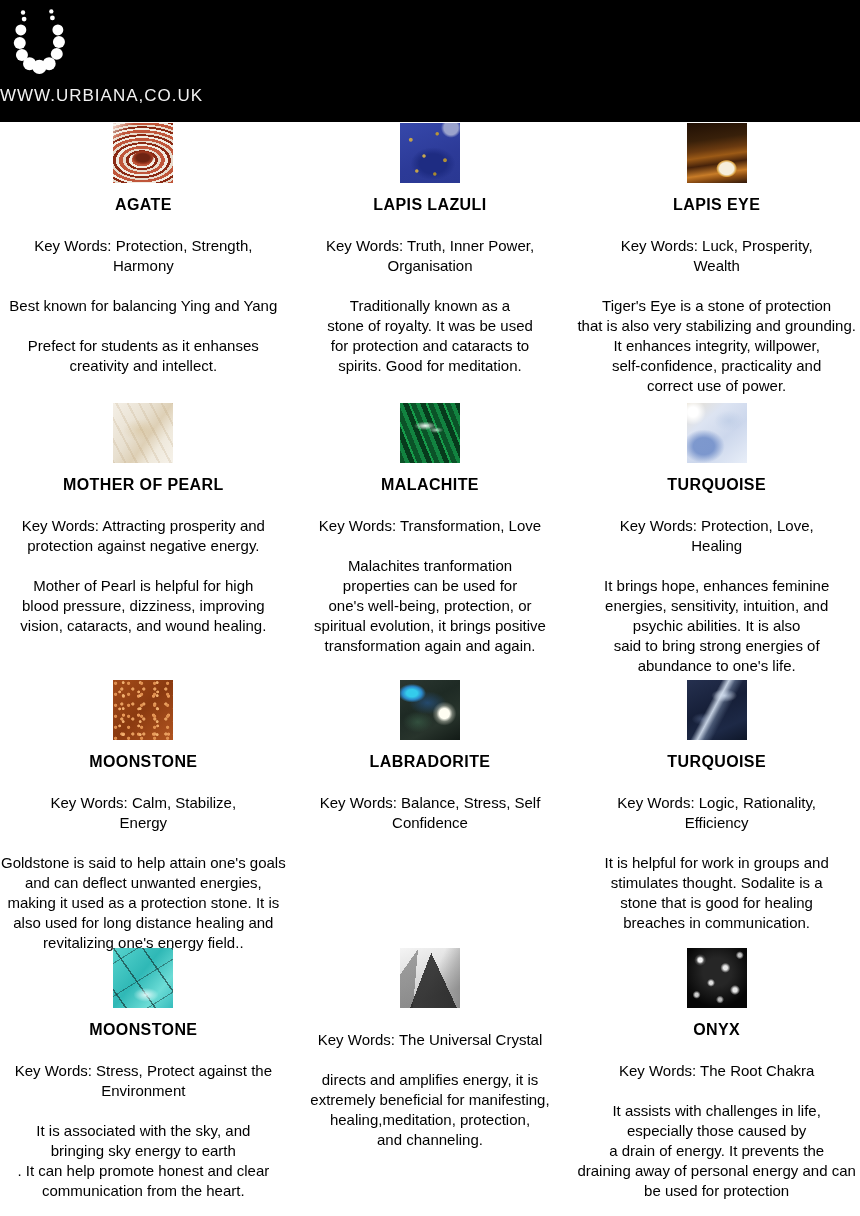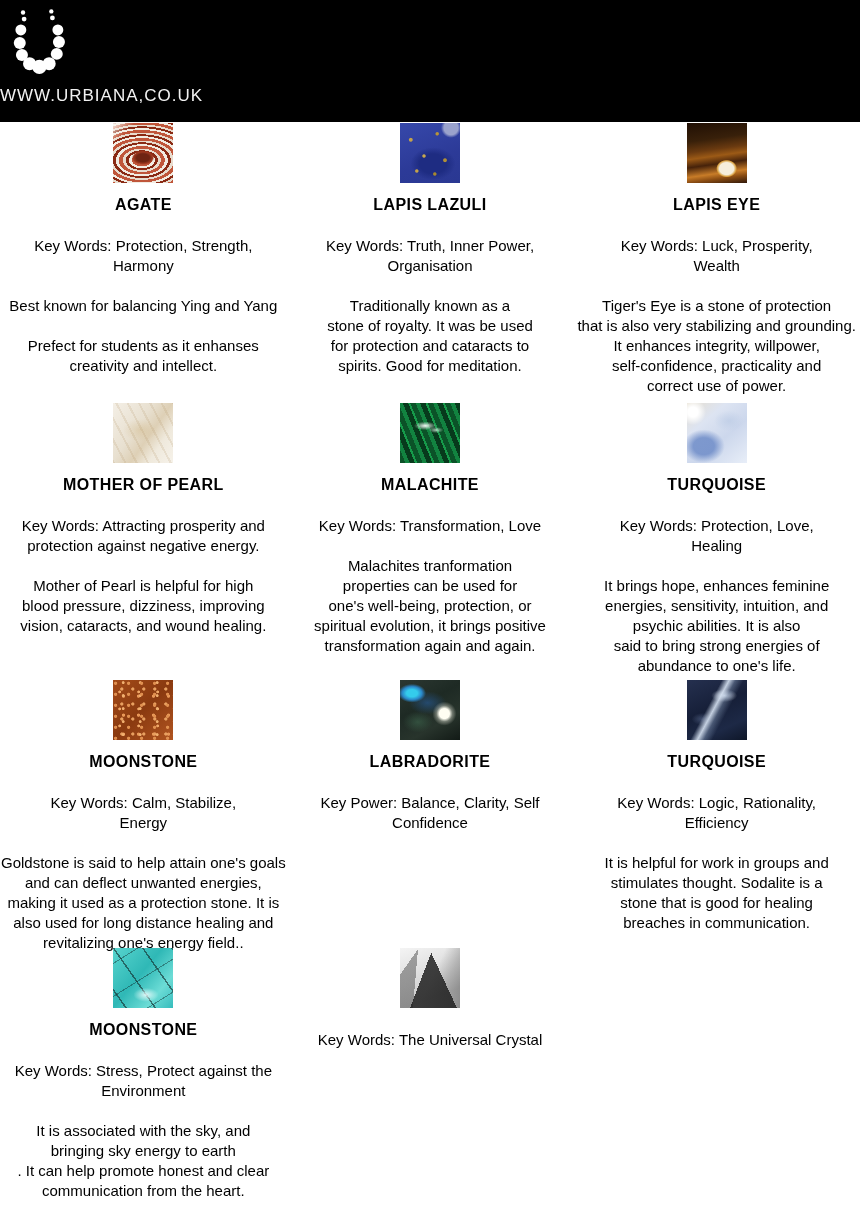--- a/index.html
+++ b/index.html
@@ -253,21 +253,21 @@
     <p class="desc">Goldstone is said to help attain one's goals
 and can deflect unwanted energies,
 making it used as a protection stone. It is
 also used for long distance healing and
 revitalizing one's energy field..</p>
   </section>
 
   <section class="cell">
     <div class="stone-img img-labradorite"></div>
     <h2 class="stone-name">LABRADORITE</h2>
-    <p class="keywords">Key Power: Balance, Clarity, Self
+    <p class="keywords">Key Words: Balance, Stress, Self
 Confidence</p>
   </section>
 
   <section class="cell">
     <div class="stone-img img-sodalite"></div>
     <h2 class="stone-name">TURQUOISE</h2>
     <p class="keywords">Key Words: Logic, Rationality,
 Efficiency</p>
     <p class="desc">It is helpful for work in groups and
 stimulates thought. Sodalite is a
@@ -282,16 +282,30 @@
 Environment</p>
     <p class="desc">It is associated with the sky, and
 bringing sky energy to earth
 . It can help promote honest and clear
 communication from the heart.</p>
   </section>
 
   <section class="cell">
     <div class="stone-img img-quartz"></div>
     <p class="keywords">Key Words: The Universal Crystal</p>
-  </section>
-
+    <p class="desc">directs and amplifies energy, it is
+extremely beneficial for manifesting,
+healing,meditation, protection,
+and channeling.</p>
+  </section>
+
+  <section class="cell">
+    <div class="stone-img img-onyx"></div>
+    <h2 class="stone-name">ONYX</h2>
+    <p class="keywords">Key Words: The Root Chakra</p>
+    <p class="desc">It assists with challenges in life,
+especially those caused by
+a drain of energy. It prevents the
+draining away of personal energy and can
+be used for protection</p>
+  </section>
 
 </main>
 
 </body></html>

